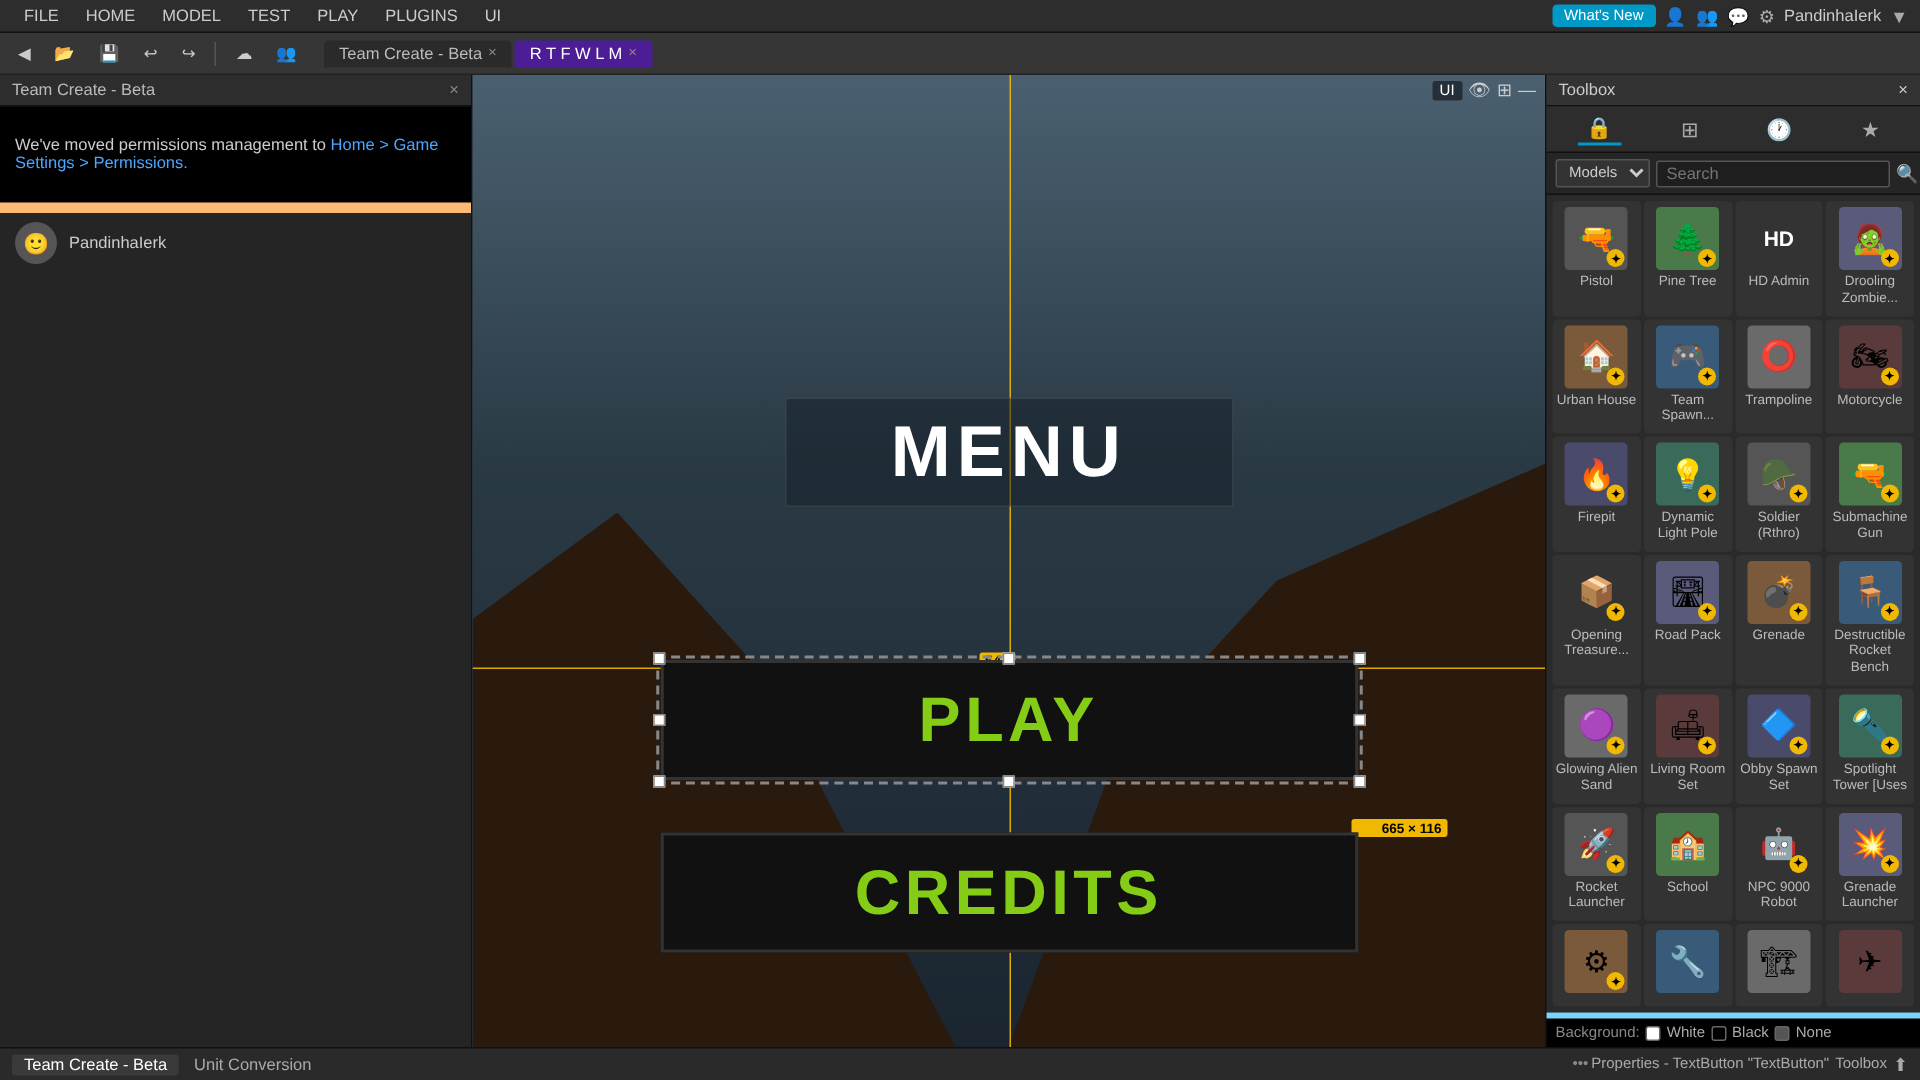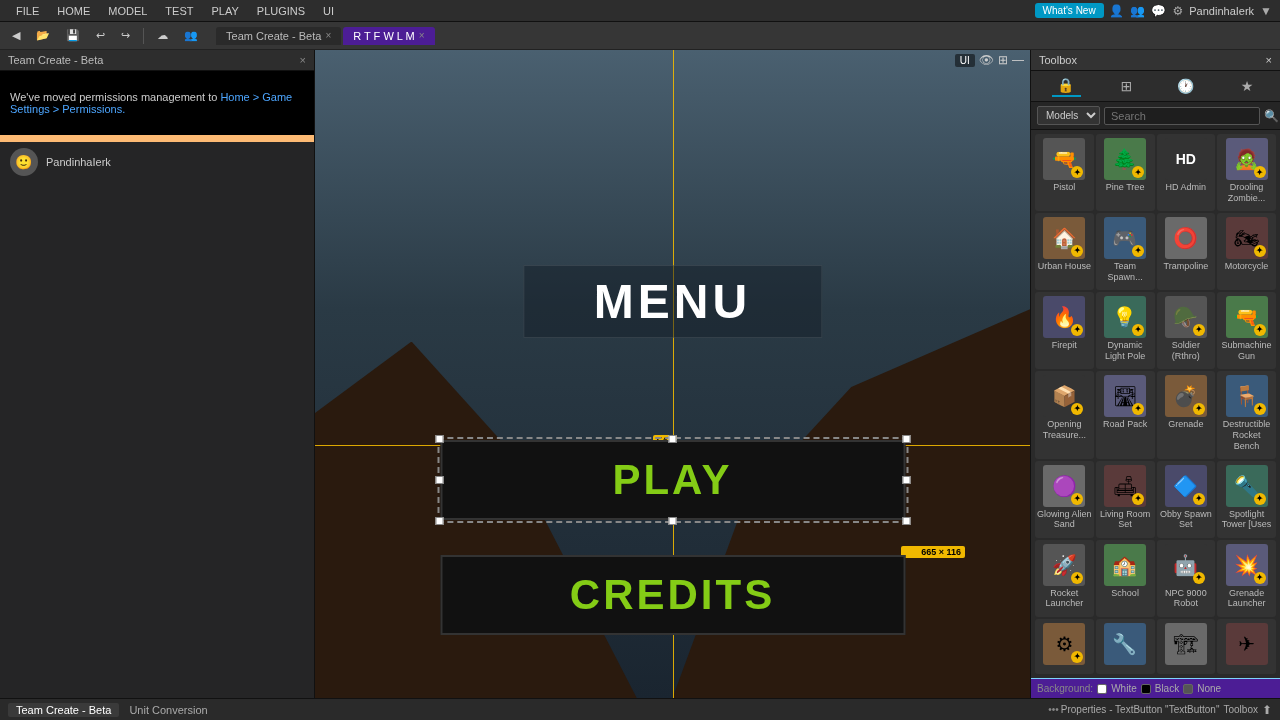--- a/index.html
+++ b/index.html
@@ -459,23 +459,23 @@
     .bottom-panel-btns {
       display: flex;
       align-items: center;
       gap: 4px;
       font-size: 10px;
       color: #aaa;
     }
 
     
     .toolbox-bottom {
-      border-top: 1px solid #7dd3fc;
+      border-top: 4px solid #7dd3fc;
       padding: 4px 6px;
-      background: #4c1d95;
+      background: #000000;
       display: flex;
       align-items: center;
       justify-content: space-between;
     }
     .bg-row {
       display: flex;
       align-items: center;
       gap: 4px;
       font-size: 10px;
       color: #aaa;

